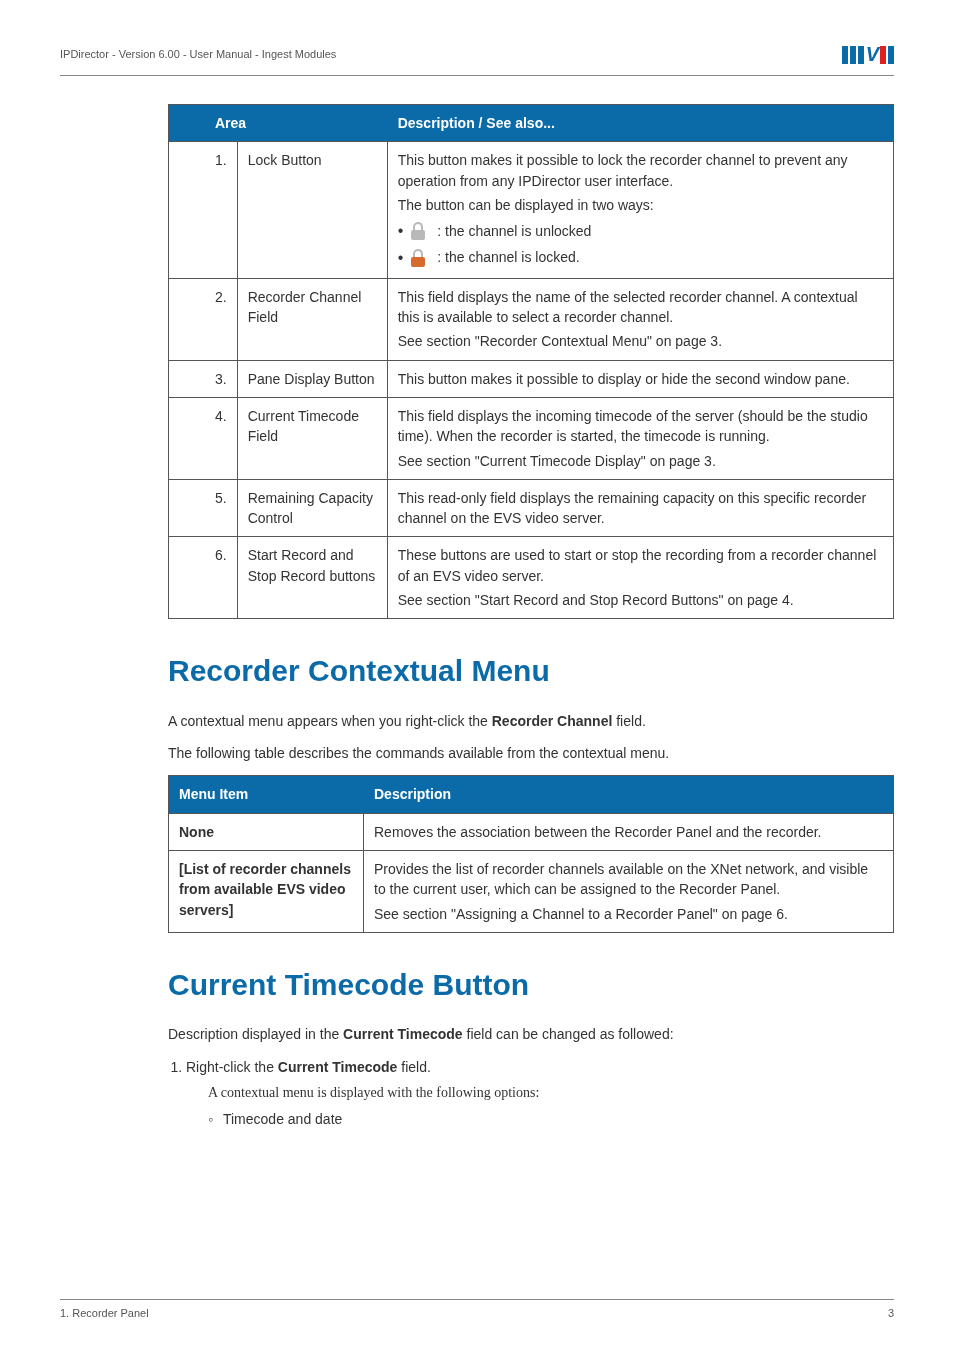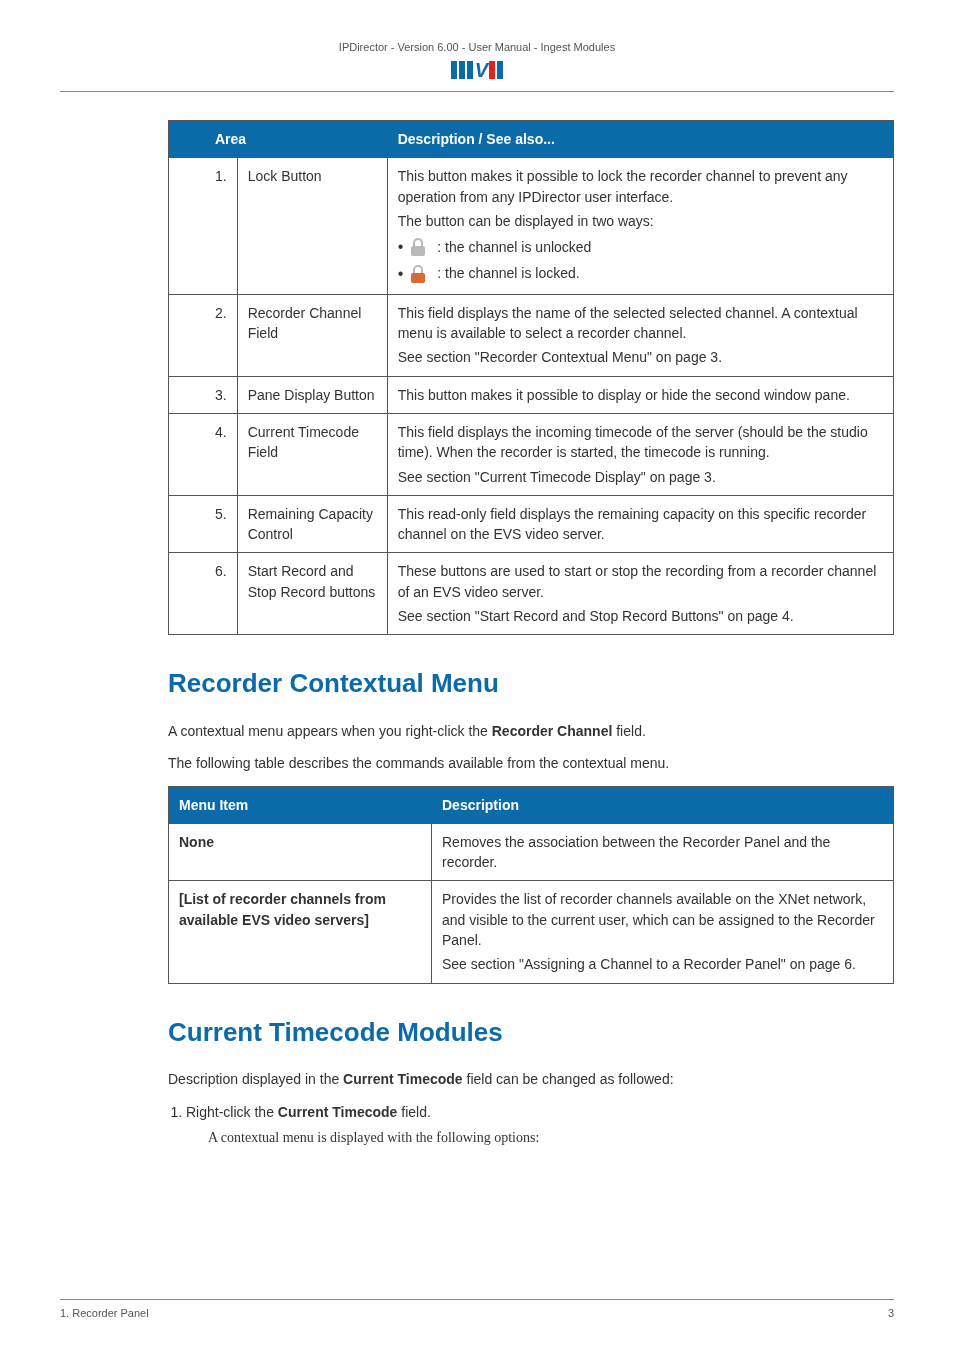--- a/index.html
+++ b/index.html
@@ -15,21 +15,20 @@
   .page {
     padding: 40px 60px 0 60px;
   }
   .header-row {
     display: flex;
     justify-content: space-between;
     align-items: center;
     border-bottom: 1px solid #888;
     padding-bottom: 6px;
     margin-bottom: 28px;
-    flex-direction: column;
   }
   .header-text {
     font-size: 11px;
     color: #555;
   }
   .logo {
     display: flex;
     align-items: center;
     gap: 2px;
   }
@@ -81,21 +80,21 @@
     border: 2px solid #b9b9b9; border-bottom: none;
     border-radius: 6px 6px 0 0;
   }
   .lock-icon.locked .body { background: #d66a2f; }
   .lock-icon.locked .shackle { border-color: #b9b9b9; }
   .bullet-row { display:flex; align-items:center; gap:6px; margin:6px 0 2px 0;}
   .bullet-dot { font-size: 16px; line-height: 1; }
 
   h2.section {
     color: #0b6aa8;
-    font-size: 26px;
+    font-size: 30px;
     font-weight: 600;
     margin: 8px 0 18px 0;
   }
   p.para { margin-bottom: 12px; }
 
   table.menu-table {
     border-collapse: collapse;
     width: 100%;
     margin: 8px 0 30px 0;
   }
@@ -104,21 +103,21 @@
     padding: 8px 10px;
     vertical-align: top;
     font-size: 14px;
     text-align: left;
   }
   table.menu-table thead th {
     background: #0b6aa8;
     color: #fff;
     font-weight: 700;
   }
-  table.menu-table .col-a { width: 263px; font-weight: 700; }
+  table.menu-table .col-a { width: 195px; font-weight: 700; }
 
   ol.steps { margin: 8px 0 0 18px; }
   ol.steps li { margin-bottom: 6px; }
   .sub { margin: 6px 0 6px 22px; font-family: Liberation Serif, serif; }
   ul.circle { list-style: none; margin-left: 22px; }
   ul.circle li::before { content: "◦"; margin-right: 10px; }
   ul.circle li { margin: 4px 0; }
 
   .footer {
     position: absolute;
@@ -179,21 +178,21 @@
                   <span class="body"></span>
                 </span>
               <span>: the channel is locked.</span>
             </div>
           </td>
         </tr>
         <tr>
           <td class="col-num">2.</td>
           <td class="col-name">Recorder Channel Field</td>
           <td>
-            <div>This field displays the name of the selected selected channel. A contextual menu is available to select a recorder channel.</div>
+            <div>This field displays the name of the selected recorder channel. A contextual this is available to select a recorder channel.</div>
             <div style="margin-top:4px;">See section "Recorder Contextual Menu" on page 3.</div>
           </td>
         </tr>
         <tr>
           <td class="col-num">3.</td>
           <td class="col-name">Pane Display Button</td>
           <td>This button makes it possible to display or hide the second window pane.</td>
         </tr>
         <tr>
           <td class="col-num">4.</td>
@@ -240,29 +239,30 @@
         <tr>
           <td class="col-a">[List of recorder channels from available EVS video servers]</td>
           <td>
             <div>Provides the list of recorder channels available on the XNet network, and visible to the current user, which can be assigned to the Recorder Panel.</div>
             <div style="margin-top:4px;">See section "Assigning a Channel to a Recorder Panel" on page 6.</div>
           </td>
         </tr>
       </tbody>
     </table>
 
-    <h2 class="section">Current Timecode Modules</h2>
+    <h2 class="section">Current Timecode Button</h2>
     <p class="para">
       <span>Description displayed in the </span><strong>Current Timecode</strong><span> field can be changed as followed:</span>
     </p>
     <ol class="steps">
       <li>
         <span>Right-click the </span><strong>Current Timecode</strong><span> field.</span>
         <div class="sub">A contextual menu is displayed with the following options:</div>
         <ul class="circle">
+          <li>Timecode and date</li>
         </ul>
       </li>
     </ol>
 
   </div>
 </div>
 
 <div class="footer">
   <span>1. Recorder Panel</span>
   <span>3</span>

